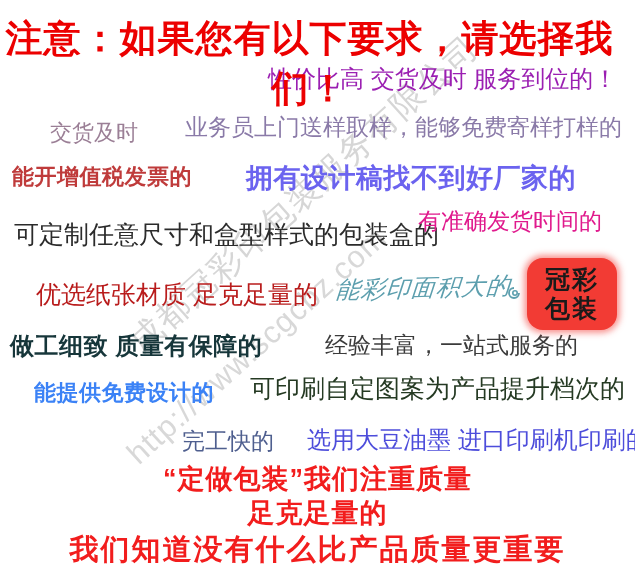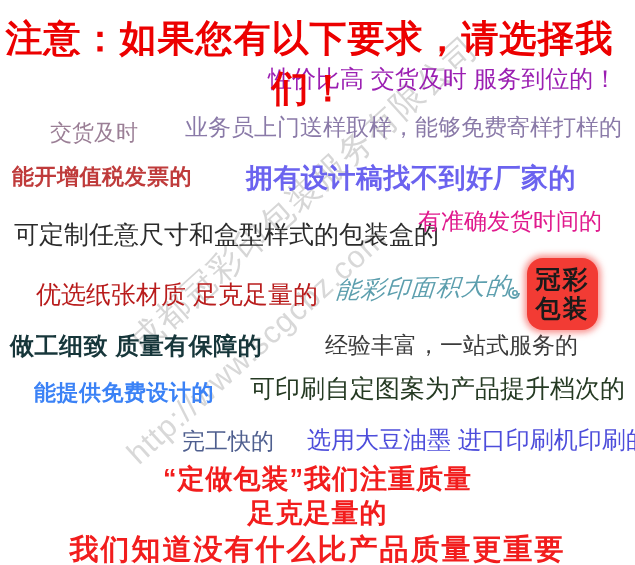--- a/index.html
+++ b/index.html
@@ -88,21 +88,21 @@
   }
   #footer .f1 { font-size: 27px; letter-spacing: 1px; line-height: 34px; }
   #footer .f2 { font-size: 27px; letter-spacing: 1px; line-height: 34px; }
   #footer .f3 { font-size: 29px; letter-spacing: 2px; line-height: 38px; }
 
   
   #seal {
     position: absolute;
     left: 527px;
     top: 258px;
-    width: 71px;
+    width: 90px;
     height: 72px;
     z-index: 6;
   }
   #seal .seal-blur {
     position: absolute;
     inset: 0;
     background: #f23b34;
     border-radius: 16px;
     box-shadow: 0 0 6px 3px rgba(242,59,52,.55);
     filter: blur(0.4px);

